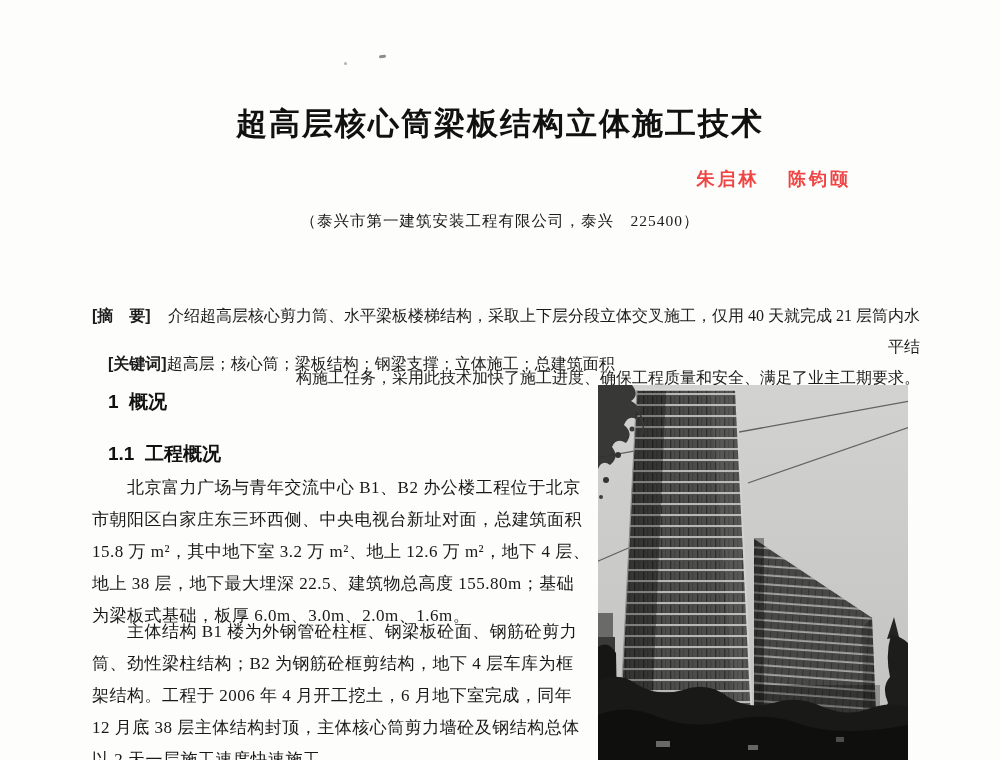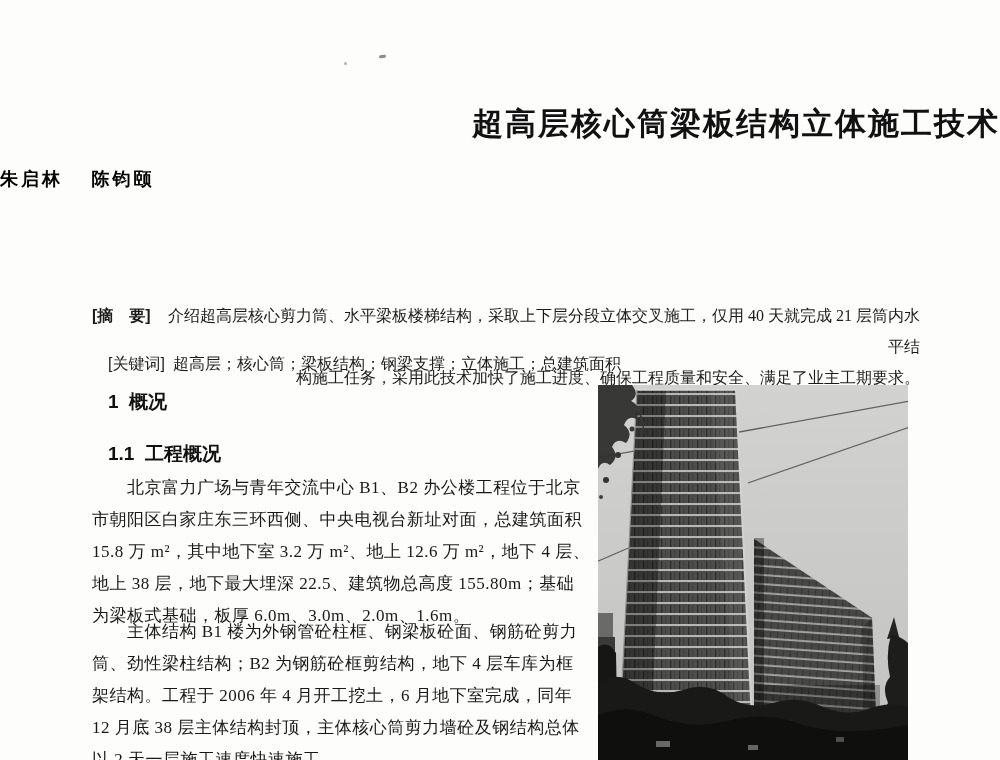--- a/index.html
+++ b/index.html
@@ -4,45 +4,45 @@
 <style>
   html,body{margin:0;padding:0;background:#ffffff;}
   .page{
     position:relative;width:1000px;height:760px;margin:0 auto;
     background:#fdfdfc;overflow:hidden;
     font-family:"Liberation Serif","DejaVu Serif",serif;
     color:#1b1b1b;
   }
   .title{
     position:absolute;top:103px;left:0;width:1000px;margin:0;
-    text-align:right;font-size:31px;font-weight:700;letter-spacing:2px;
+    text-align:center;font-size:31px;font-weight:700;letter-spacing:2px;
     font-family:"Liberation Sans","DejaVu Sans",sans-serif;color:#111;
   }
   .authors{
-    position:absolute;top:167px;left:0;width:851px;text-align:left;
-    font-size:18px;font-weight:600;letter-spacing:3px;color:#000000;
+    position:absolute;top:167px;left:0;width:851px;text-align:right;
+    font-size:18px;font-weight:600;letter-spacing:3px;color:#ef4444;
   }
   .affiliation{
     position:absolute;top:211px;left:0;width:1000px;text-align:center;
     font-size:15.5px;font-weight:500;letter-spacing:1px;color:#1a1a1a;
   }
   .abstract{
     position:absolute;top:265px;left:92px;width:828px;
     font-size:16px;line-height:31px;margin-top:35px;
   }
   .abs-label{
     position:absolute;left:0;top:0;font-weight:700;
     font-family:"Liberation Sans","DejaVu Sans",sans-serif;white-space:pre;
   }
   .abs-text{display:block;margin-left:64px;white-space:pre-line;text-align:right;}
   .keywords{
     position:absolute;top:331px;left:92px;width:828px;
     font-size:16px;line-height:22px;white-space:pre;
   }
-  .kw-label{font-weight:400;font-family:"Liberation Sans","DejaVu Sans",sans-serif;margin-right:8px;}
+  .kw-label{font-weight:700;font-family:"Liberation Sans","DejaVu Sans",sans-serif;}
   .h-sec{
     position:absolute;left:92px;margin:16px;color:#111;white-space:pre;
     font-family:"Liberation Sans","DejaVu Sans",sans-serif;font-weight:700;
   }
   .h1x{top:373px;font-size:19px;}
   .h2x{top:425px;font-size:19px;}
   .para{
     position:absolute;left:92px;width:520px;
     font-size:17px;line-height:32px;letter-spacing:0.5px;
     white-space:pre;color:#181818;
@@ -63,20 +63,21 @@
 
 <div class="page">
 
   <div class="artifact a1"></div>
   <div class="artifact a2"></div>
 
   <h1 class="title">超高层核心筒梁板结构立体施工技术</h1>
 
   <div class="authors">朱启林　 陈钧颐</div>
 
+  <div class="affiliation">（泰兴市第一建筑安装工程有限公司，泰兴　225400）</div>
 
   <div class="abstract">
     <span class="abs-label">[摘　要]</span>
     <span class="abs-text">介绍超高层核心剪力筒、水平梁板楼梯结构，采取上下层分段立体交叉施工，仅用 40 天就完成 21 层筒内水平结
 构施工任务，采用此技术加快了施工进度、确保工程质量和安全、满足了业主工期要求。</span>
   </div>
 
   <div class="keywords">
     <span class="kw-label">[关键词]</span><span>超高层；核心筒；梁板结构；钢梁支撑；立体施工；总建筑面积</span>
   </div>

